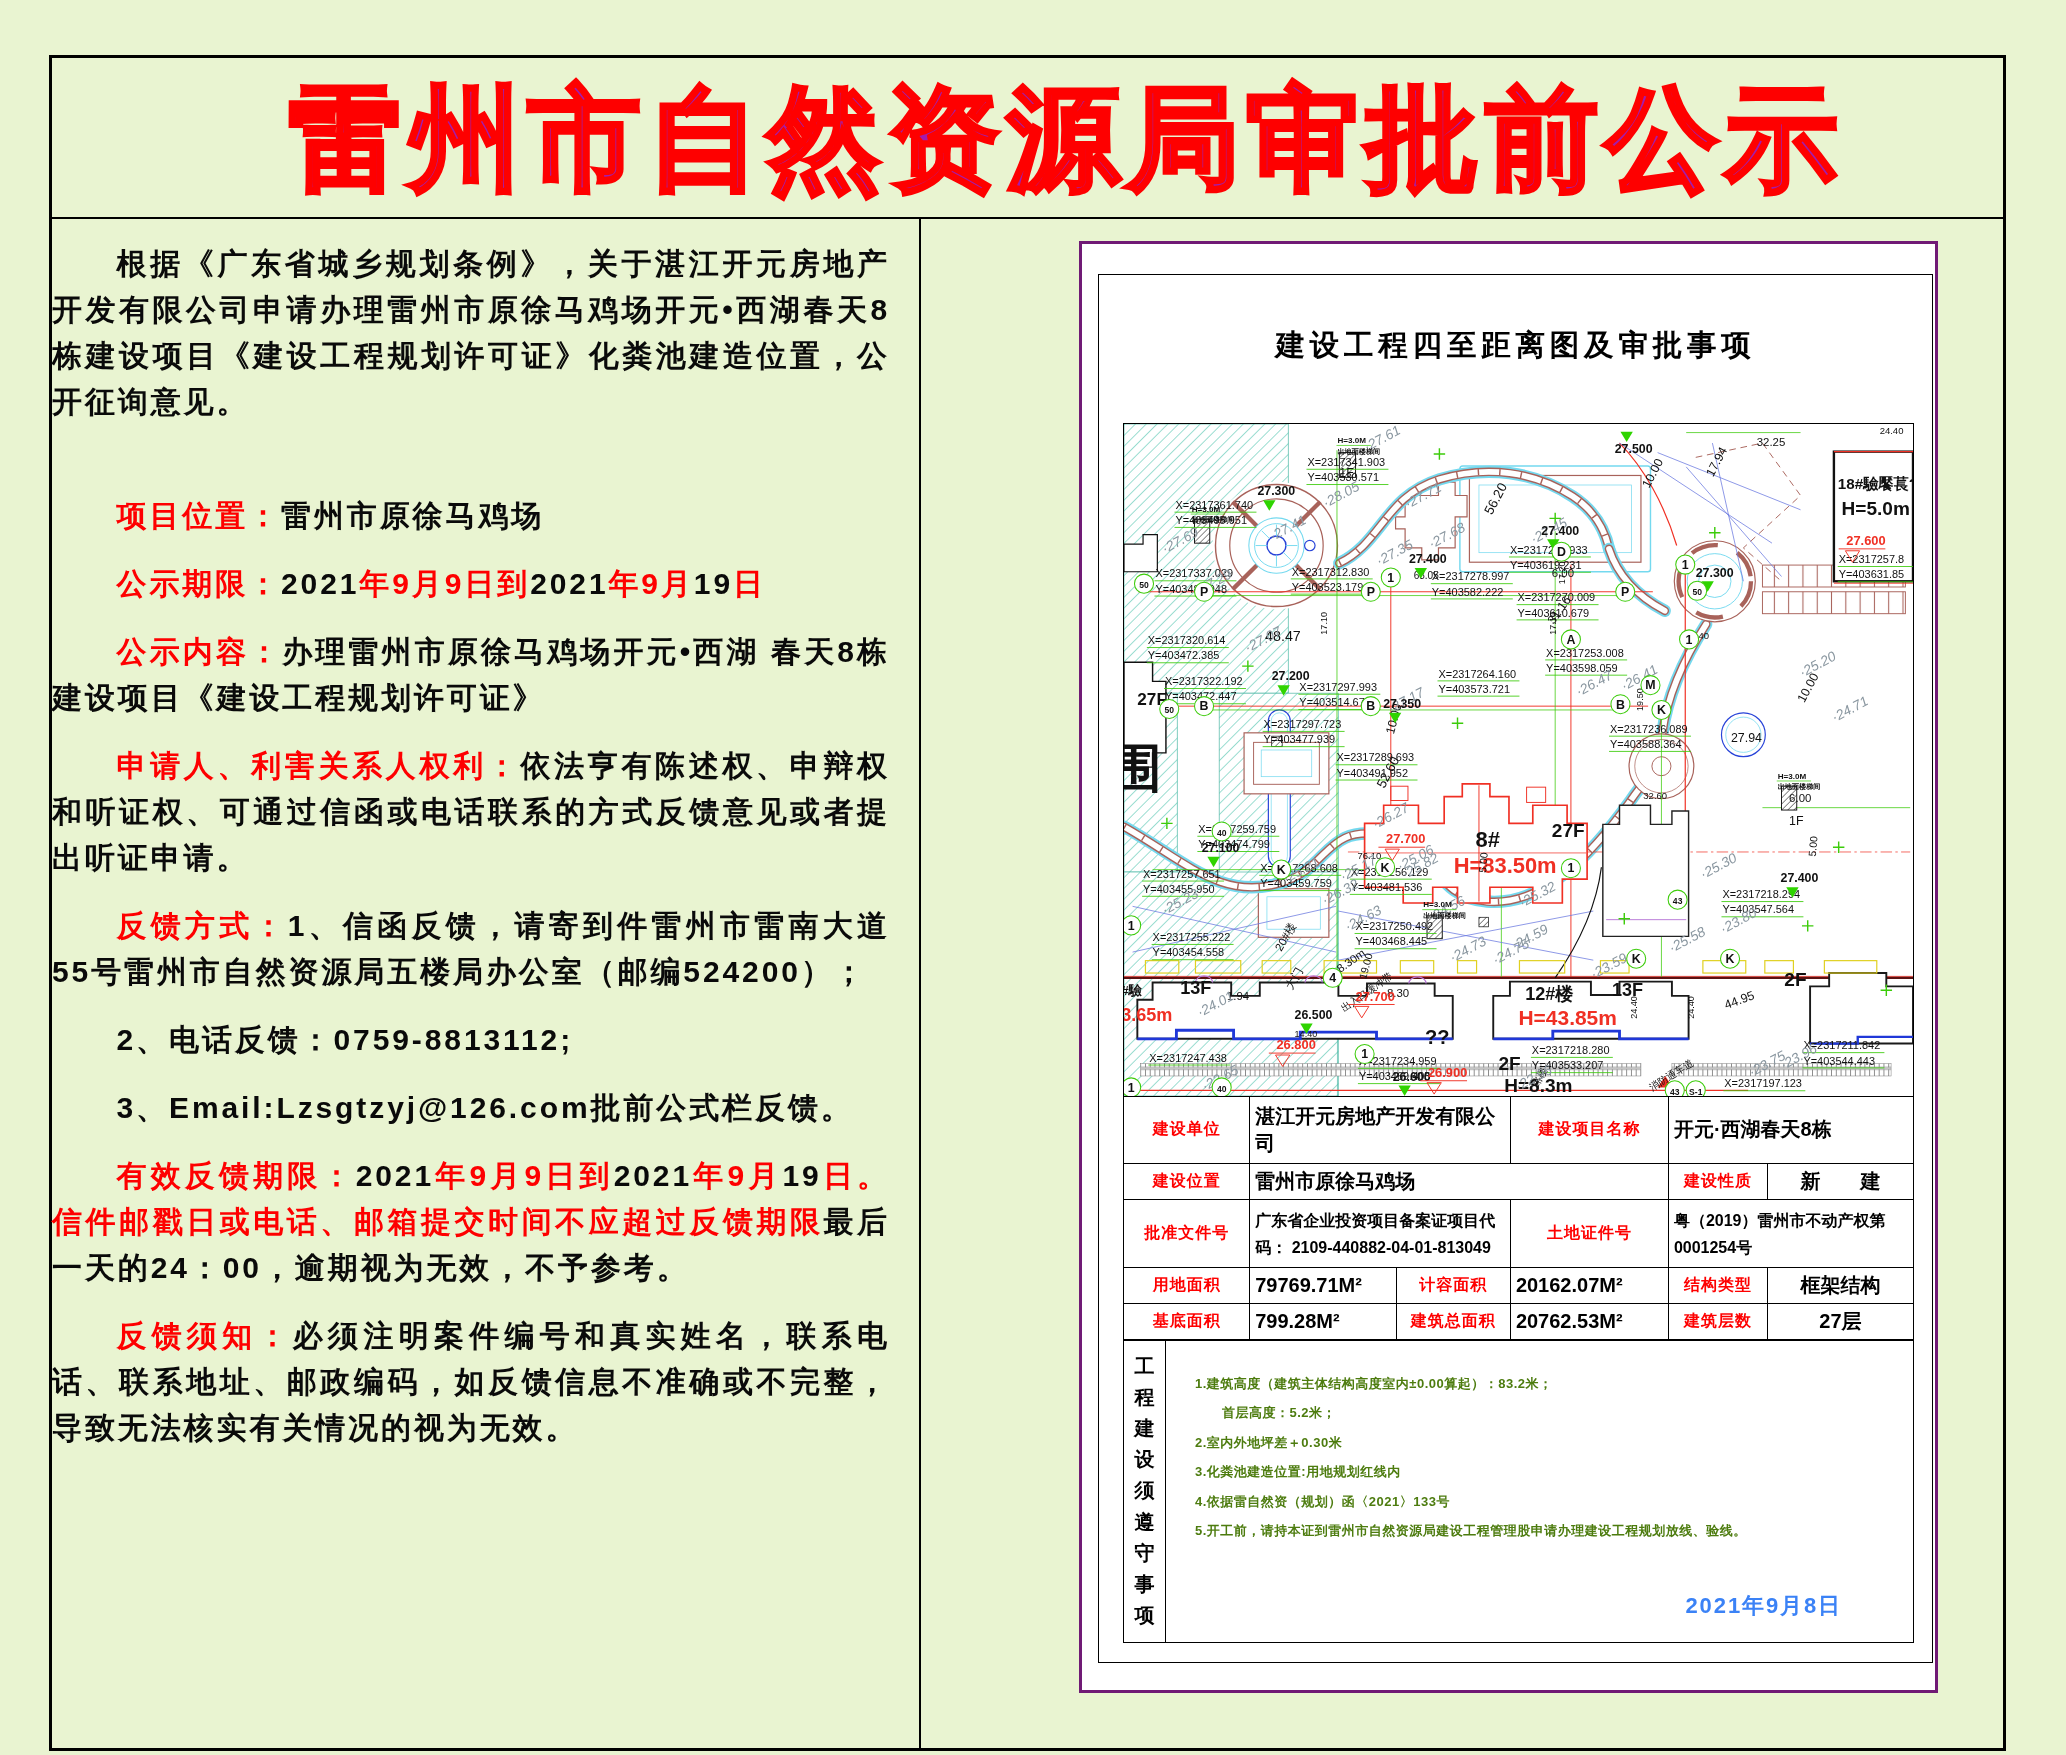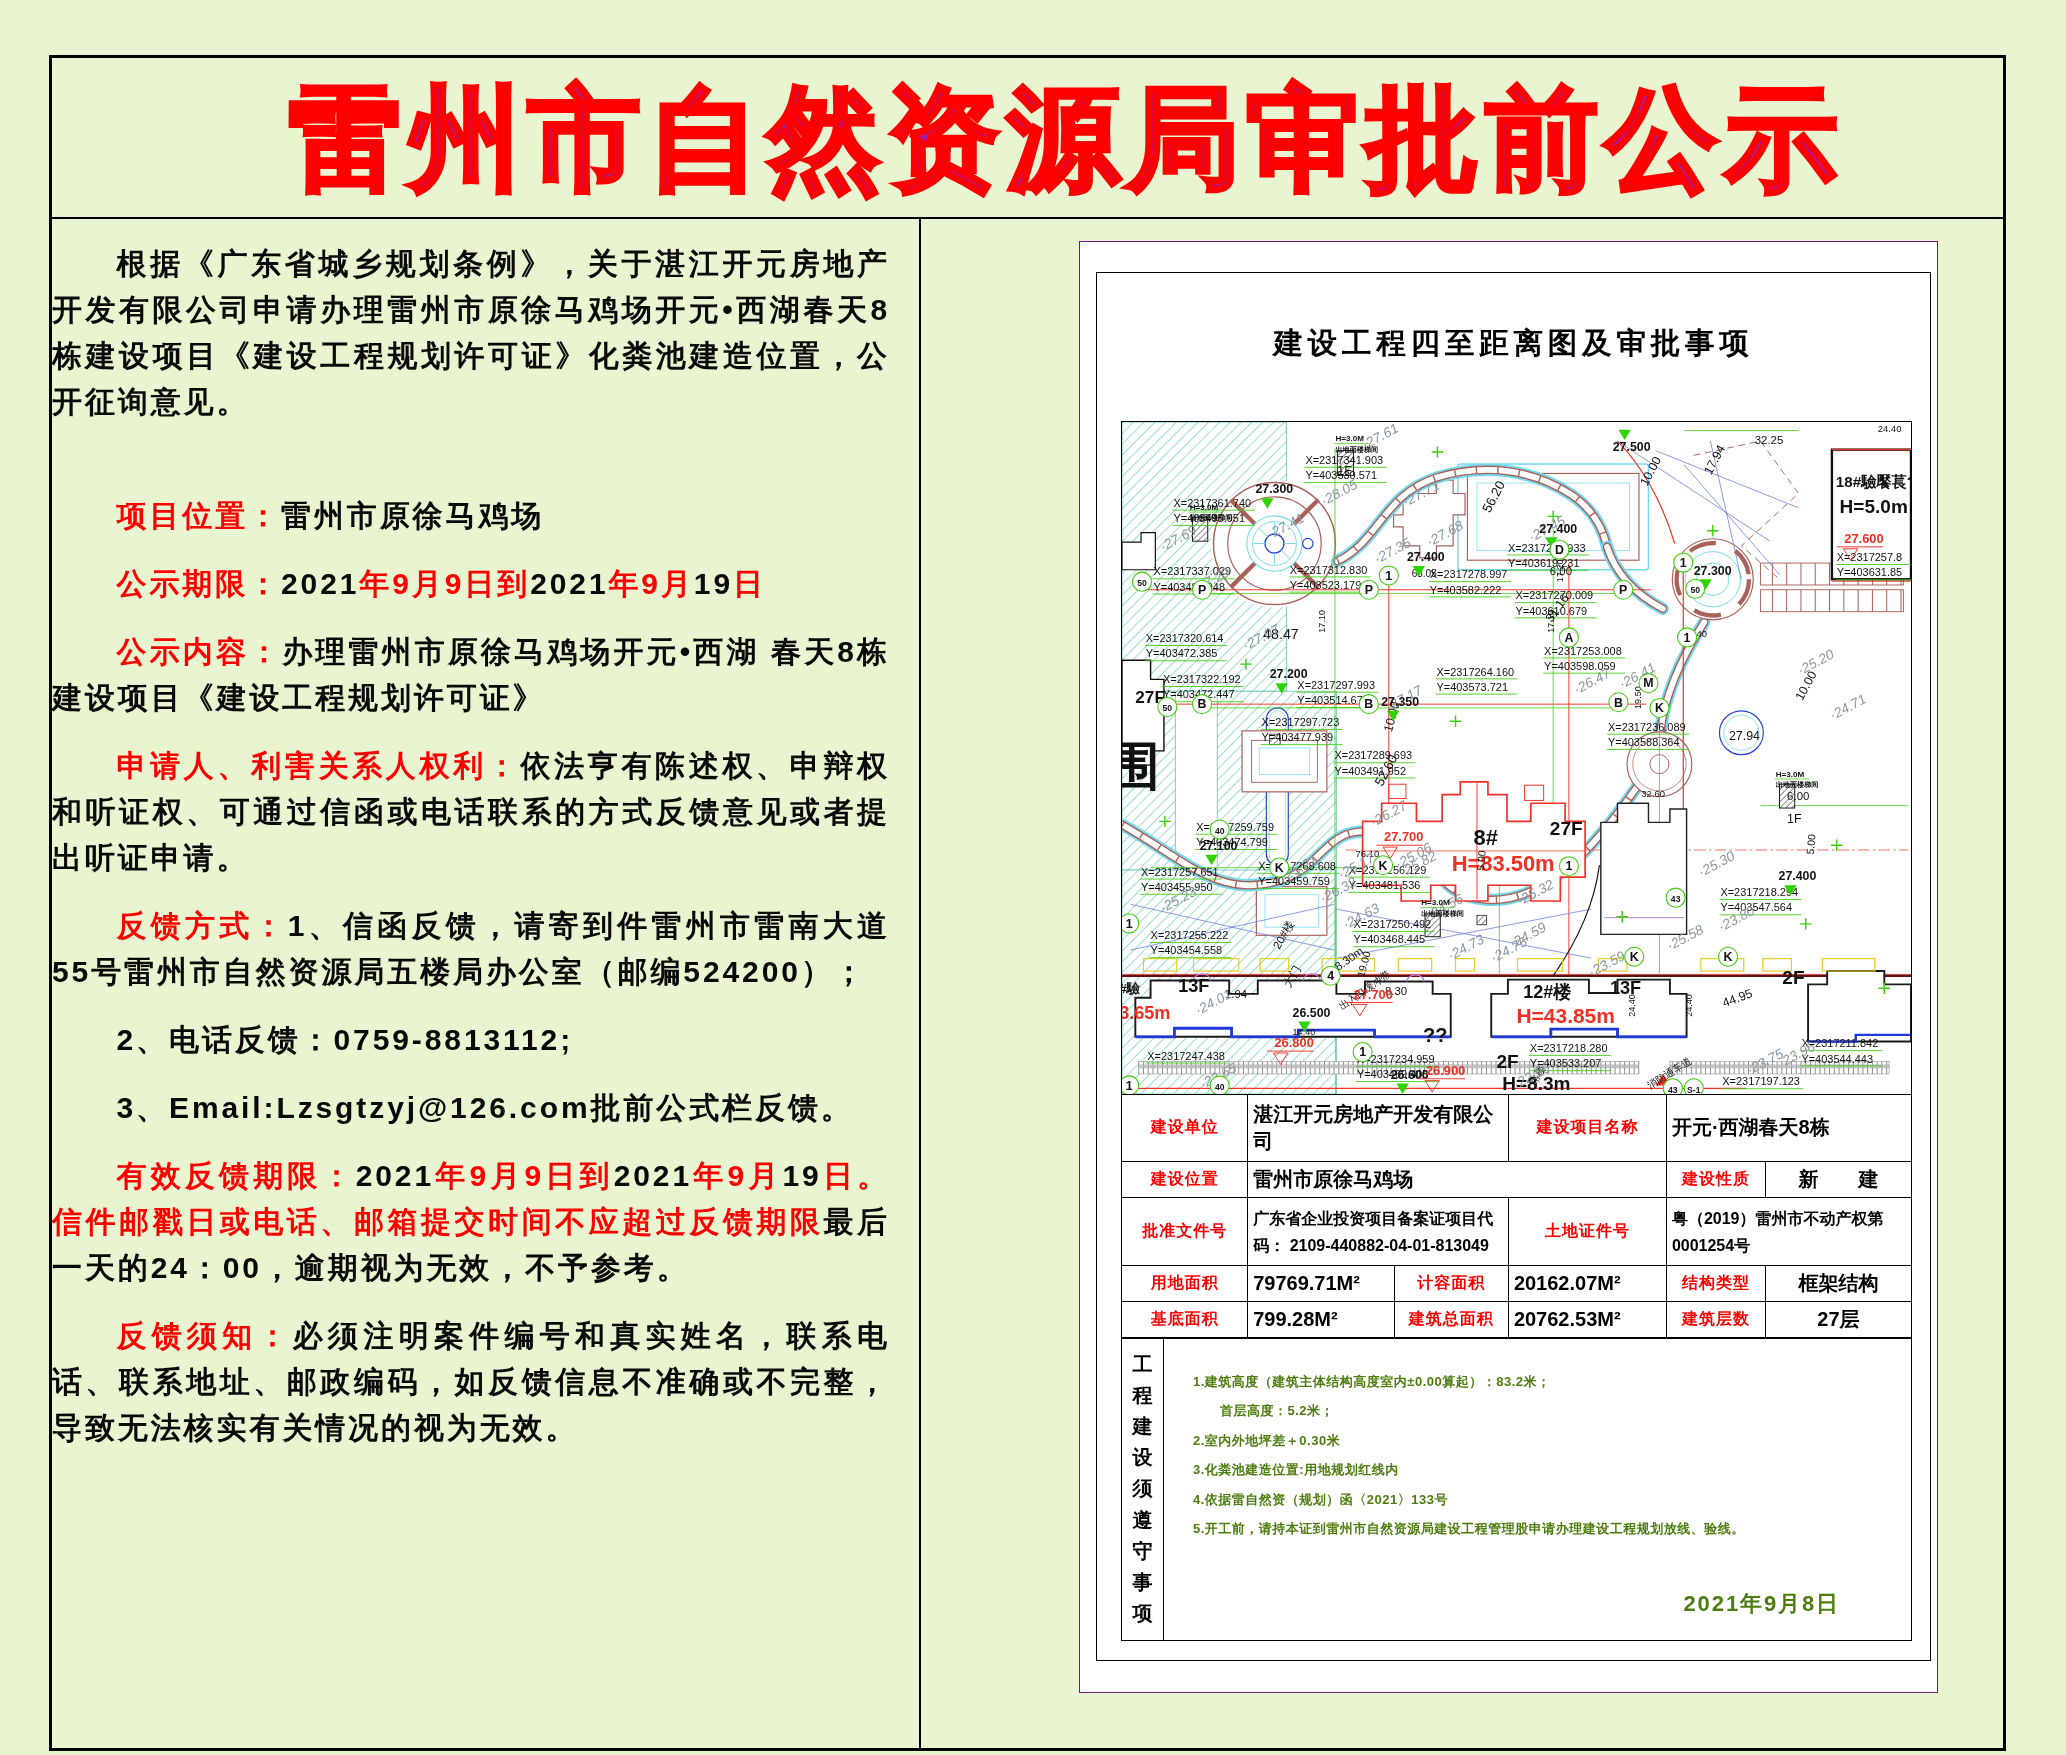--- a/index.html
+++ b/index.html
@@ -16,21 +16,21 @@
     font-size:30px;font-weight:700;line-height:46px;letter-spacing:2.9px;}
   #left-panel p{margin:0;text-indent:2.15em;text-align:justify;text-justify:inter-character;}
   #left-panel p.gap{margin-top:22px;}
   .seg-r{color:#fe0000;}
   .seg-k{color:#0a0a0a;}
   #signature{width:max-content;margin:2.9px 205px 0 auto;text-align:center;color:#fe0000;line-height:46px;}
   #signature div{white-space:nowrap;}
   #sig-gap{height:46px;}
 
   
-  #sheet{position:absolute;left:1079px;top:241px;width:859px;height:1452px;background:#fff;border:1px solid #701a75;box-sizing:border-box;}
+  #sheet{position:absolute;left:1079px;top:241px;width:859px;height:1452px;background:#fff;border:3px solid #701a75;box-sizing:border-box;}
   #inner-frame{position:absolute;left:16px;top:29.5px;width:835px;height:1389px;border:1.9px solid #000;box-sizing:border-box;}
   #sheet-title{position:absolute;left:0;top:51px;width:100%;text-align:center;color:#000;
     font-size:29.5px;font-weight:700;letter-spacing:4.8px;}
   #map-wrap{position:absolute;left:24px;top:148px;width:791px;height:674px;border:1.4px solid #000;box-sizing:border-box;background:#fff;overflow:hidden;}
   #map{width:100%;height:100%;display:block;}
 
   
   #approval-table{position:absolute;left:24px;top:821px;width:791px;height:244px;border-collapse:collapse;table-layout:fixed;}
   #approval-table td{border:1.4px solid #000;padding:1px 4.8px;overflow:hidden;}
   td.tl{color:#fe0000;font-weight:700;font-size:16px;text-align:center;letter-spacing:1px;}
@@ -38,21 +38,21 @@
   td.tv.ctr{text-align:center;}
   td.tv.sm{font-size:16px;line-height:27px;}
 
   
   #notes{position:absolute;left:24px;top:1065px;width:791px;height:303px;border:1.4px solid #000;box-sizing:border-box;display:flex;}
   #notes-side{width:42px;border-right:1.4px solid #000;display:flex;flex-direction:column;justify-content:space-between;
     align-items:center;padding:12.4px 0;box-sizing:border-box;font-size:20px;font-weight:600;color:#000;}
   #notes-body{flex:1;position:relative;padding:28px 19px 0 29px;box-sizing:border-box;}
   #notes-body .note{color:#4d7c0f;font-size:13px;line-height:29.5px;font-weight:600;letter-spacing:0.5px;}
   #notes-body .note.ind{padding-left:27px;}
-  #notes-date{position:absolute;right:71px;bottom:21px;font-size:22px;color:#4d7c0f;font-weight:600;letter-spacing:1.9px;}
+  #notes-date{position:absolute;right:71px;bottom:21px;font-size:22px;color:#3b82f6;font-weight:600;letter-spacing:1.9px;}
 
   text{font-family:"Liberation Sans","DejaVu Sans",sans-serif;}
   .rc{fill:none;stroke:#74d9ef;stroke-width:26;stroke-linecap:round;}
   .rb{fill:none;stroke:#a8625a;stroke-width:18;stroke-linecap:round;}
   .rw{fill:none;stroke:#ffffff;stroke-width:12;stroke-linecap:round;}
   .rt{fill:none;stroke:#a8625a;stroke-width:13;stroke-dasharray:3 42;}
   .hatched{fill:url(#hatch);stroke:#4db9a6;stroke-width:1.5;}
 </style>
 </head>
 <body>

